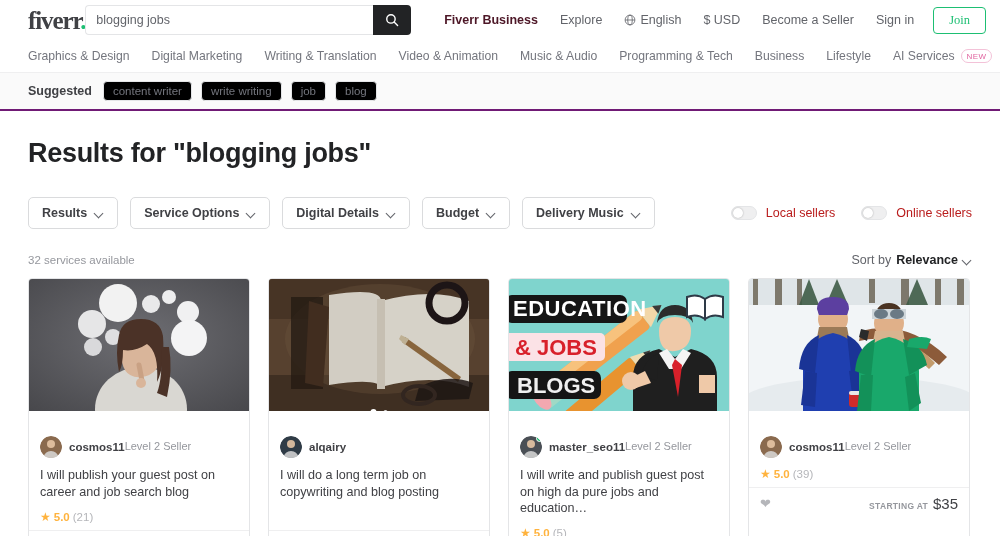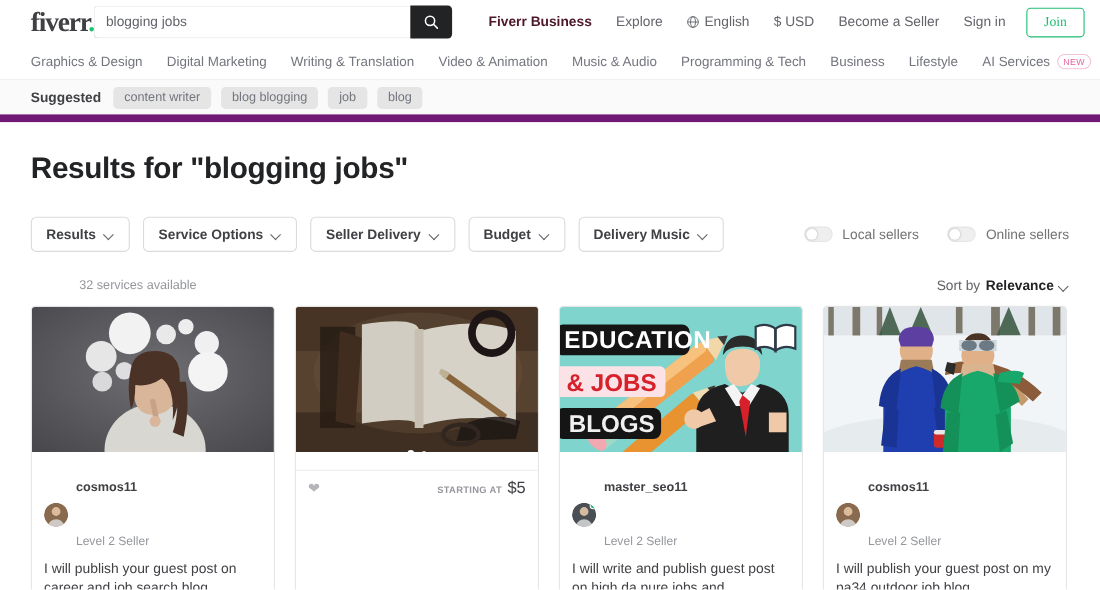--- a/index.html
+++ b/index.html
@@ -113,29 +113,29 @@
     border-radius: 8px;
     padding: 1px 5px 0 5px;
     letter-spacing: 0.4px;
     line-height: 11px;
   }
 
   
   .suggestbar {
     height: 38px;
     background: #fafafa;
-    border-bottom: 7px solid #701a75;
+    border-bottom: 2px solid #701a75;
     display: flex;
     align-items: center;
     padding: 0 28px;
     gap: 9px;
   }
   .suggest-label { font-size: 12.5px; font-weight: 700; color: #404145; margin-right: 2px; }
   .chip {
-    background: #e5e5e5;
+    background: #000000;
     border: 1px solid #e4e5e7;
     border-radius: 4px;
     font-size: 11.5px;
     color: #74767e;
     padding: 3px 9px;
     white-space: nowrap;
     cursor: pointer;
   }
 
   
@@ -191,27 +191,26 @@
   }
   .switch::after {
     content: "";
     position: absolute;
     left: 1px; top: 1px;
     width: 10px; height: 10px;
     border-radius: 50%;
     background: #fff;
     box-shadow: 0 0 2px rgba(0,0,0,.3);
   }
-  .toggle span { font-size: 12.5px; color: #737373; }
+  .toggle span { font-size: 12.5px; color: #b91c1c; }
 
   .resultsrow {
     display: flex;
     align-items: center;
     margin-top: 24px;
-    margin-left: 44px;
   }
   .count { font-size: 11.5px; color: #95979d; }
   .sortwrap { margin-left: auto; font-size: 12.5px; color: #62646a; display: flex; align-items: center; gap: 5px; cursor: pointer; }
   .sortwrap b { color: #222325; font-weight: 700; }
 
   
   .cards {
     display: flex;
     gap: 18px;
     margin-top: 11px;
@@ -241,21 +240,21 @@
   .seller { display: flex; align-items: center; gap: 7px; }
   .avatar {
     width: 22px; height: 22px; border-radius: 50%;
     position: relative; flex: none; overflow: hidden;
   }
   .avatar .online {
     position: absolute; right: -1px; top: -1px;
     width: 7px; height: 7px; border-radius: 50%;
     background: #1dbf73; border: 1.2px solid #fff;
   }
-  .seller-meta { display: flex; flex-direction: column; line-height: 1.25; gap: 36px; }
+  .seller-meta { display: flex; flex-direction: row; line-height: 1.25; }
   .sname { font-size: 11.5px; font-weight: 700; color: #404145; }
   .slevel { font-size: 11px; color: #95979d; }
   .gig-title {
     margin-top: 9px;
     font-size: 12.6px;
     line-height: 1.32;
     color: #404145;
     min-height: 34px;
   }
   .rating { margin-top: 10px; display: flex; align-items: center; gap: 3px; font-size: 11.5px; }
@@ -338,42 +337,42 @@
     <a>
       <span>AI Services</span>
       <span class="newbadge">NEW</span>
     </a>
   </div>
 
 <div class="suggestbar">
   <span class="suggest-label">Suggested</span>
   <span class="chips-host" style="display:flex;gap:9px;">
       <span class="chip">content writer</span>
-      <span class="chip">blog blogging</span>
+      <span class="chip">write writing</span>
       <span class="chip">job</span>
       <span class="chip">blog</span>
     </span>
 </div>
 
 <div class="main">
 
   <h1 class="page-title">Results for "blogging jobs"</h1>
 
   <div class="filters">
     <span class="filters-host" style="display:flex;gap:12px;">
         <button class="fbtn">
           <span>Results</span>
           <span class="chev"></span>
         </button>
         <button class="fbtn">
           <span>Service Options</span>
           <span class="chev"></span>
         </button>
         <button class="fbtn">
-          <span>Seller Delivery</span>
+          <span>Digital Details</span>
           <span class="chev"></span>
         </button>
         <button class="fbtn">
           <span>Budget</span>
           <span class="chev"></span>
         </button>
         <button class="fbtn">
           <span>Delivery Music</span>
           <span class="chev"></span>
         </button>
@@ -473,20 +472,40 @@
       <path d="M136 58l56 40-3 5-56-40z" fill="#9b7446"></path>
       <path d="M132 56l8 4-4 6-6-6z" fill="#d9c9a8"></path>
       <circle cx="178" cy="24" r="18" fill="none" stroke="#22181a" stroke-width="7"></circle>
       <path d="M150 108q28-14 54-4l-4 16-54 2z" fill="#221a18" opacity="0.85"></path>
       <ellipse cx="150" cy="116" rx="16" ry="9" fill="none" stroke="#3a2c25" stroke-width="4"></ellipse>
       <rect width="222" height="132" fill="#000" opacity="0.12"></rect>
     </svg>
       <div class="dots">
             <i></i>
             <i class="sm"></i>
+          </div>
+    </div>
+    <div class="card-body">
+      <div class="seller">
+        <span class="avatar">
+          <svg width="22" height="22" viewBox="0 0 22 22">
+            <circle cx="11" cy="11" r="11" fill="#2f3b46"></circle>
+            <circle cx="11" cy="8" r="4" fill="#e6c5a5" opacity="0.9"></circle>
+            <path d="M3 22q2-7 8-7t8 7z" fill="#d9d9d9" opacity="0.85"></path>
+          </svg>
+          
+        </span>
+        <span class="seller-meta">
+          <span class="sname">alqairy</span>
+
+        </span>
+      </div>
+      <div class="gig-title">I will do a long term job on copywriting and blog posting</div>
+      <div class="rating empty">
+            <span class="star">★</span>
           </div>
     </div>
     <div class="card-foot">
       <span class="heart">❤</span>
       <span class="price">
         <span class="startat">STARTING AT</span>
         <span class="pamount">$5</span>
       </span>
     </div>
       </div>
@@ -623,21 +642,20 @@
             <circle cx="11" cy="8" r="4" fill="#e6c5a5" opacity="0.9"></circle>
             <path d="M3 22q2-7 8-7t8 7z" fill="#d9d9d9" opacity="0.85"></path>
           </svg>
           
         </span>
         <span class="seller-meta">
           <span class="sname">cosmos11</span>
           <span class="slevel">Level 2 Seller</span>
         </span>
       </div>
-      <div class="gig-title">I will publish your guest post on my pa34 outdoor job blog</div>
       <div class="rating">
          <span class="star">★</span>
          <span class="rnum">5.0</span>
          <span class="rcount">(39)</span>
        </div>
     </div>
     <div class="card-foot">
       <span class="heart">❤</span>
       <span class="price">
         <span class="startat">STARTING AT</span>

